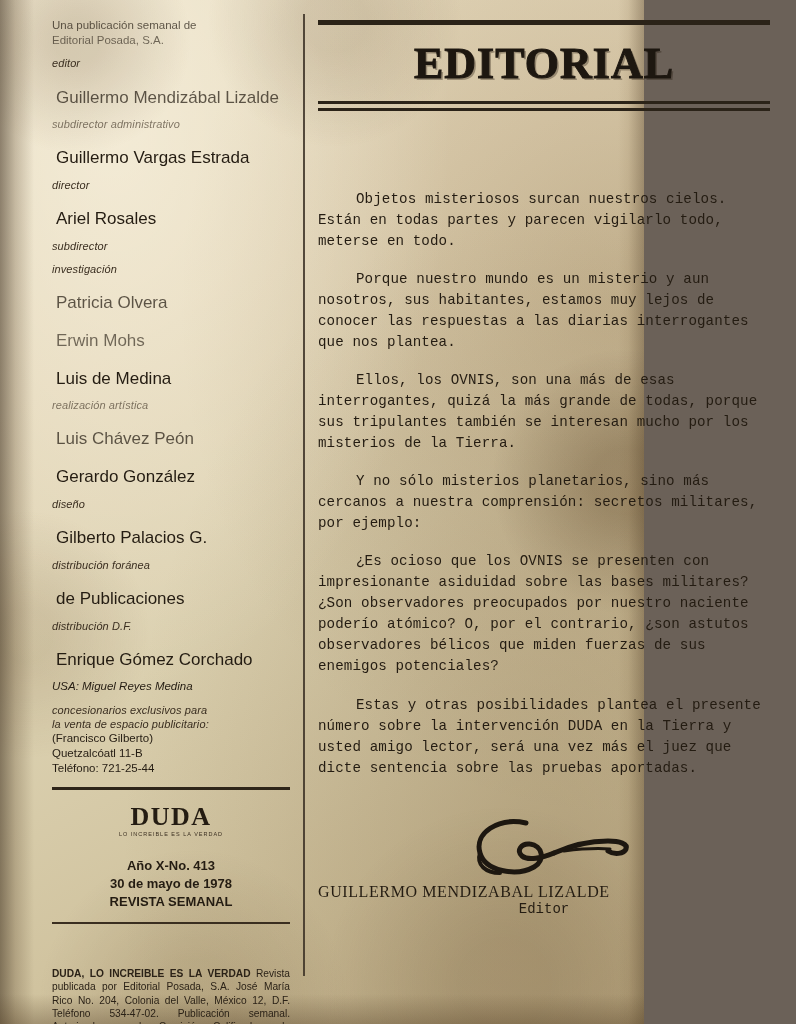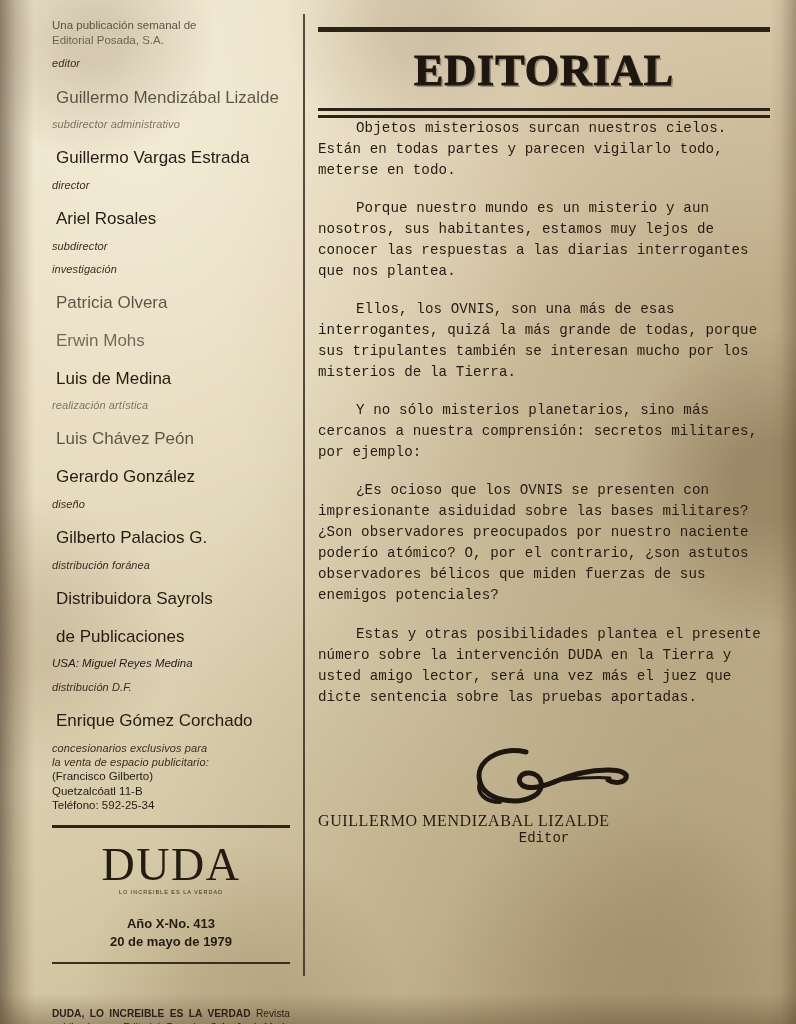--- a/index.html
+++ b/index.html
@@ -10,21 +10,21 @@
   body {
     width: 796px;
     height: 1024px;
     overflow: hidden;
     font-family: "Liberation Sans", sans-serif;
   }
 
   
   #page {
     position: relative;
-    width: 796px;
+    width: 644px;
     height: 1024px;
     background:
       radial-gradient(ellipse at 18% 12%, rgba(255,250,235,0.55) 0%, rgba(255,250,235,0) 45%),
       radial-gradient(ellipse at 85% 85%, rgba(120,95,60,0.30) 0%, rgba(120,95,60,0) 55%),
       radial-gradient(ellipse at 95% 30%, rgba(140,110,70,0.35) 0%, rgba(140,110,70,0) 50%),
       linear-gradient(152deg, #e7dcc1 0%, #e3d6b8 30%, #dacfae 55%, #cdbf9a 80%, #bfae88 100%);
     box-sizing: border-box;
   }
   
   #grain {
@@ -85,21 +85,21 @@
     top: 14px;
     width: 2px;
     height: 962px;
     background: #3b3025;
     opacity: 0.85;
   }
 
   #col-right {
     position: absolute;
     left: 318px;
-    top: 27px;
+    top: 20px;
     width: 452px;
     color: #241c14;
   }
 
   
   .mast {
     font-size: 11.5px;
     line-height: 1.28;
   }
   .mast .grp { margin-bottom: 9px; }
@@ -128,22 +128,22 @@
     margin: 12px 0 0 0;
   }
 
   
   #logo-block {
     text-align: center;
     margin-top: 14px;
   }
   #logo-duda {
     font-family: "Liberation Serif", serif;
-    font-weight: normal;
-    font-size: 46px;
+    font-weight: bold;
+    font-size: 26px;
     letter-spacing: 1.5px;
     color: #241c12;
     line-height: 1;
   }
   #logo-sub {
     font-size: 5.5px;
     letter-spacing: 1px;
     color: #3a2e20;
     margin-top: 1px;
   }
@@ -200,20 +200,21 @@
     font-size: 44px;
     letter-spacing: 1px;
     color: #1d1710;
     -webkit-text-stroke: 1px #1d1710;
     text-shadow: 2px 2px 0 rgba(40,30,18,0.35);
     line-height: 1.05;
   }
 
   
   #ed-body {
+    margin-top: 78px;
     font-family: "Liberation Mono", monospace;
     font-size: 14.2px;
     line-height: 1.48;
     color: #241c12;
     letter-spacing: 0.1px;
   }
   #ed-body p {
     margin: 0 0 17px 0;
     text-indent: 38px;
   }
@@ -299,51 +300,51 @@
           <div class="name">Gerardo González</div>
         </div>
 
         <div class="grp">
           <div class="role">diseño</div>
           <div class="name">Gilberto Palacios G.</div>
         </div>
 
         <div class="grp">
           <div class="role">distribución foránea</div>
-          <div class="name">Distribuidora Sayrols</div>
           <div class="name">de Publicaciones</div>
-        </div>
-
-        <div class="grp">
-          <div class="plain" style="font-style:italic">USA: Miguel Reyes Medina</div>
         </div>
 
         <div class="grp">
           <div class="role">distribución D.F.</div>
           <div class="name">Enrique Gómez Corchado</div>
+        </div>
+
+        <div class="grp">
+          <div class="plain" style="font-style:italic">USA: Miguel Reyes Medina</div>
         </div>
 
         <div class="grp">
           <div class="role">concesionarios exclusivos para</div>
           <div class="role">la venta de espacio publicitario:</div>
           <div class="plain">(Francisco Gilberto)</div>
           <div class="plain">Quetzalcóatl 11-B</div>
-          <div class="plain">Teléfono: 592-25-34</div>
+          <div class="plain">Teléfono: 721-25-44</div>
         </div>
 
       </div>
 
       <div class="rule-thick"></div>
 
       <div id="logo-block">
         <div id="logo-duda">DUDA</div>
         <div id="logo-sub">LO INCREIBLE ES LA VERDAD</div>
         <div id="issue-line">
           <div>Año X-No. 413</div>
-          <div>20 de mayo de 1979</div>
+          <div>30 de mayo de 1978</div>
+          <div>REVISTA SEMANAL</div>
         </div>
       </div>
 
       <div class="rule-thin"></div>
 
       <div id="colophon">
         <span class="lead">DUDA, LO INCREIBLE ES LA VERDAD</span>
         <span>Revista publicada por Editorial Posada, S.A. José María Rico No. 204, Colonia del Valle, México 12, D.F. Teléfono 534-47-02. Publicación semanal. Autorizada por la Comisión Calificadora de Publicaciones y Revistas Ilustradas de la Secretaría de Educación Pública, según oficio número 205-15-918, expediente cc.pri/70 del 26 de noviembre de 1970. Certificado de la Dirección General del Derecho de Autor número 164-71, libro séptimo, fojas 164, del 8 de marzo de 1971. Autorizada como correspondencia de 2a. clase, por la Dirección General de Correos con Oficio número 2151, Expediente: 09170/958 de Fecha: Enero 3/73 y Número de Control 181. Miembro de la Cámara Nacional de la Industria Editorial. Impresión: Victoria Litográfica, S.A. Bulevar M.A. Camacho 585, Tel. 576-90-33. Prohibida la reproducción total o parcial del contenido de esta revista. No se devuelve material no solicitado. Precio $5.00 m.n. Números atrasados $5.00</span>
       </div>
       <div id="printed">"PRINTED IN MEXICO"</div>

